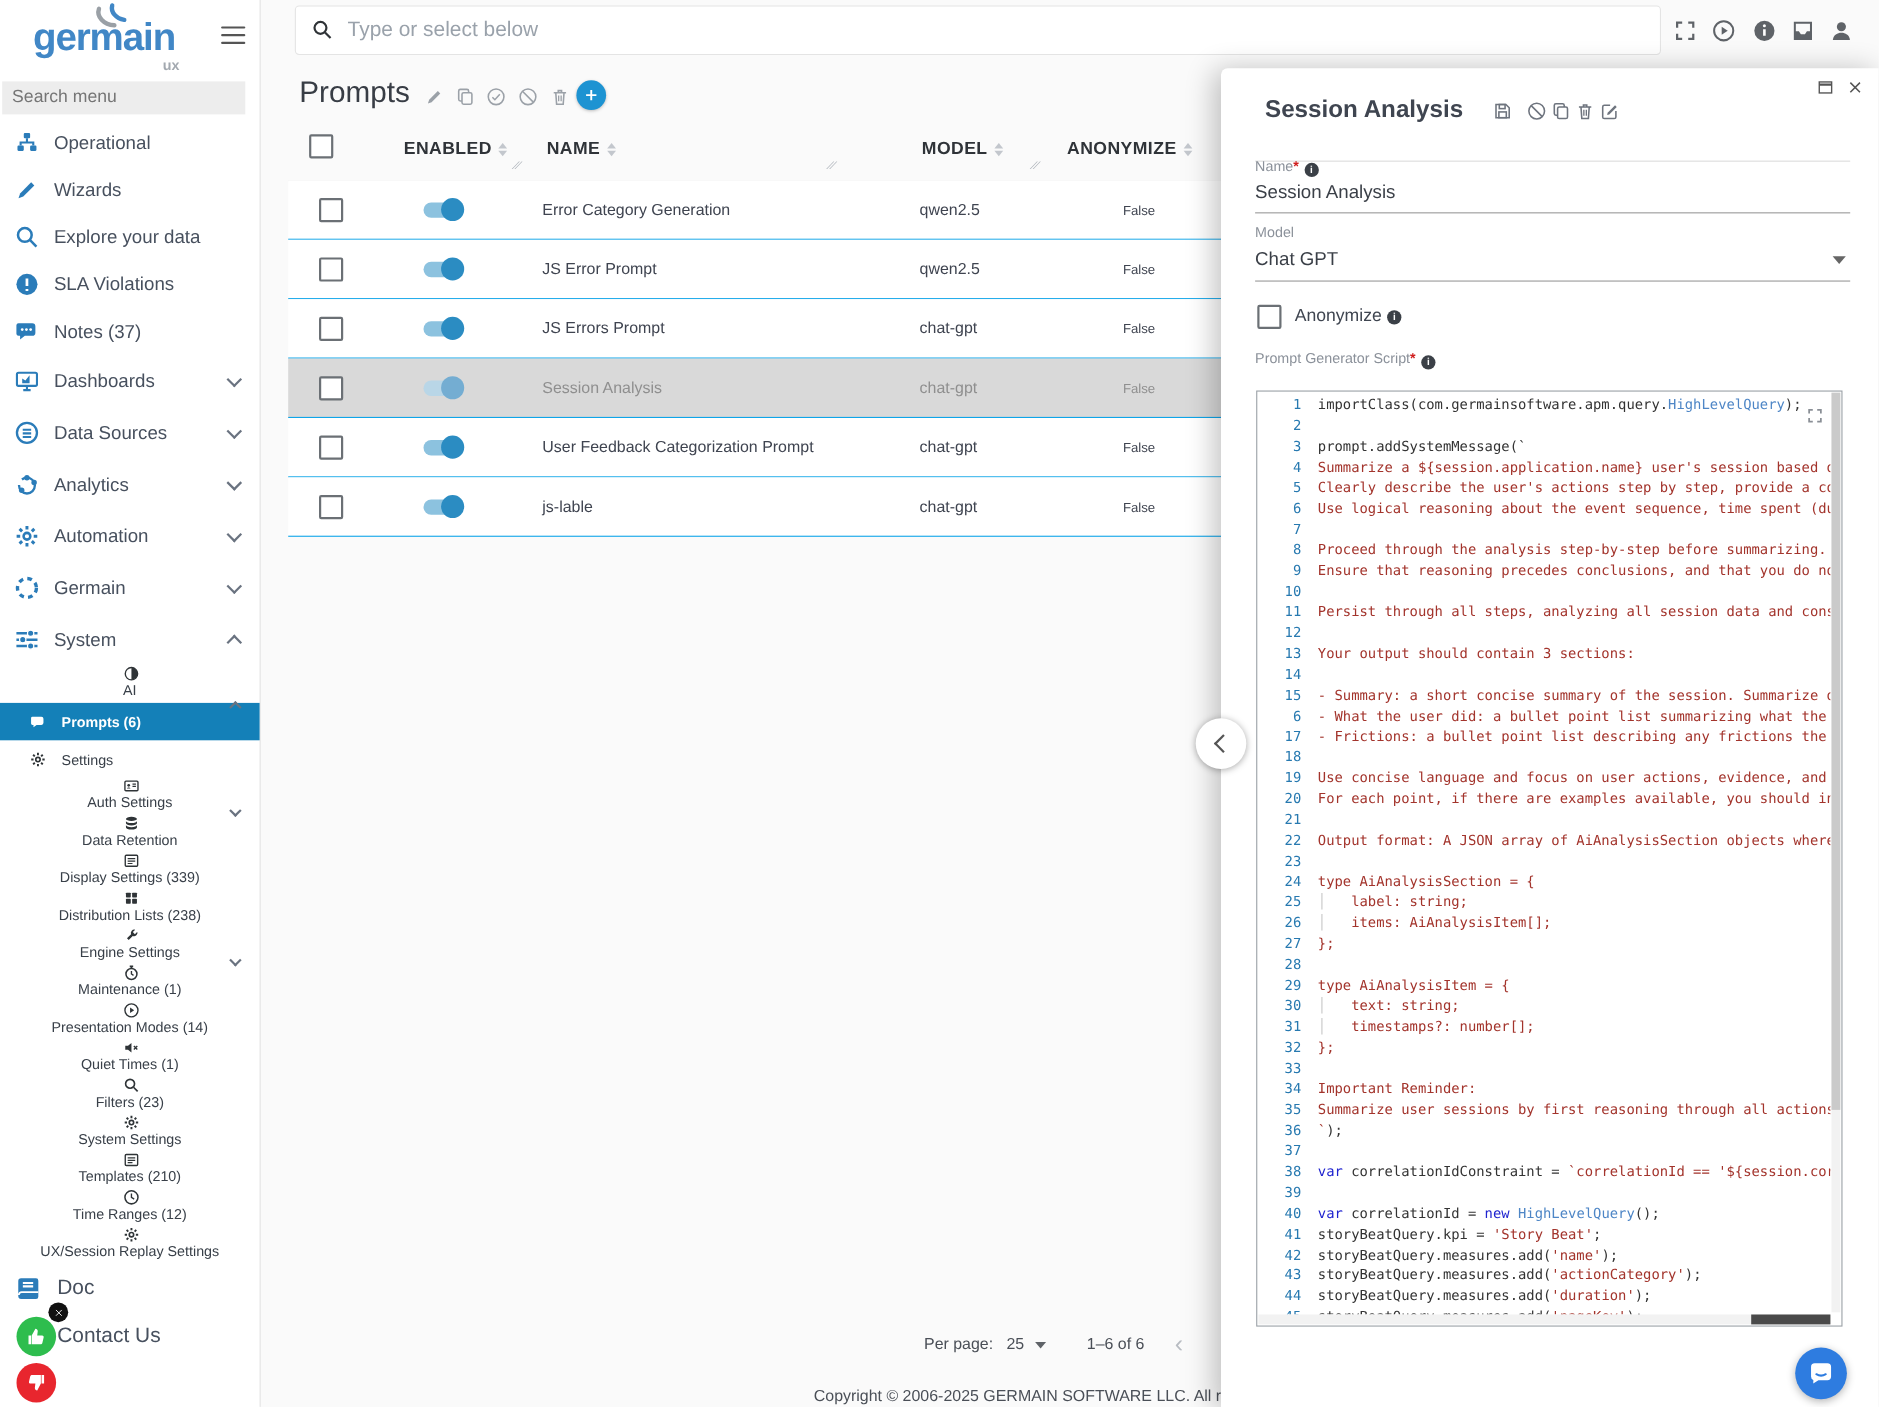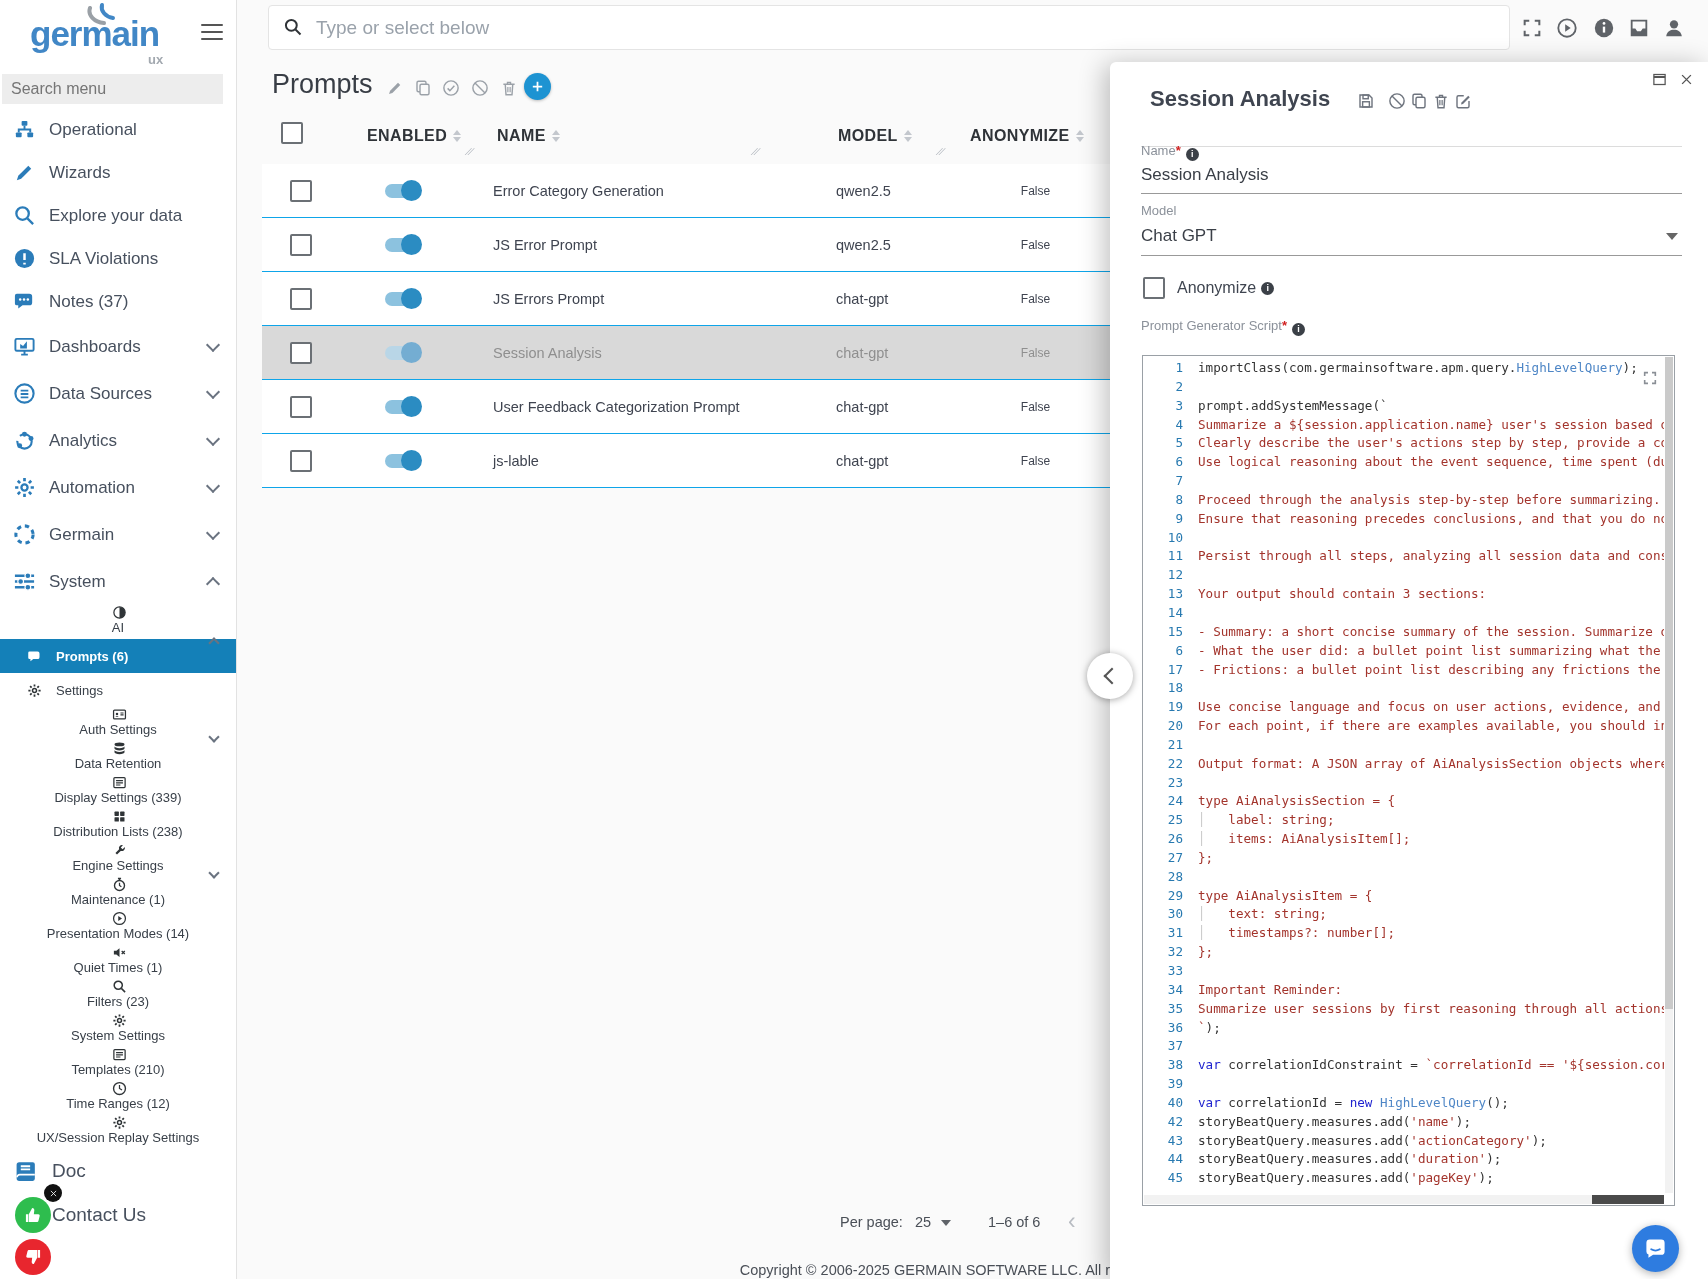--- a/index.html
+++ b/index.html
@@ -826,20 +826,21 @@
         <div class="cl"><span class="ln">31</span><span class="tk-g">│</span><span class="tk-s">   timestamps?: number[];</span></div>
         <div class="cl"><span class="ln">32</span><span class="tk-s">};</span></div>
         <div class="cl"><span class="ln">33</span></div>
         <div class="cl"><span class="ln">34</span><span class="tk-s">Important Reminder:</span></div>
         <div class="cl"><span class="ln">35</span><span class="tk-s">Summarize user sessions by first reasoning through all actions</span></div>
         <div class="cl"><span class="ln">36</span><span class="tk-s">`</span><span class="tk-c">);</span></div>
         <div class="cl"><span class="ln">37</span></div>
         <div class="cl"><span class="ln">38</span><span class="tk-k">var</span><span class="tk-c"> correlationIdConstraint = </span><span class="tk-s">`correlationId == '${session.corr</span></div>
         <div class="cl"><span class="ln">39</span></div>
         <div class="cl"><span class="ln">40</span><span class="tk-k">var</span><span class="tk-c"> correlationId = </span><span class="tk-k">new</span><span class="tk-c"> </span><span class="tk-t">HighLevelQuery</span><span class="tk-c">();</span></div>
+        <div class="cl"><span class="ln">41</span><span class="tk-c">storyBeatQuery.kpi = </span><span class="tk-s">'Story Beat'</span><span class="tk-c">;</span></div>
         <div class="cl"><span class="ln">42</span><span class="tk-c">storyBeatQuery.measures.add(</span><span class="tk-s">'name'</span><span class="tk-c">);</span></div>
         <div class="cl"><span class="ln">43</span><span class="tk-c">storyBeatQuery.measures.add(</span><span class="tk-s">'actionCategory'</span><span class="tk-c">);</span></div>
         <div class="cl"><span class="ln">44</span><span class="tk-c">storyBeatQuery.measures.add(</span><span class="tk-s">'duration'</span><span class="tk-c">);</span></div>
         <div class="cl"><span class="ln">45</span><span class="tk-c">storyBeatQuery.measures.add(</span><span class="tk-s">'pageKey'</span><span class="tk-c">);</span></div>
       </div>
     <svg class="ed-expand">
         <use href="#i-expand"></use>
       </svg>
     <div class="vscroll">
         <i></i>

